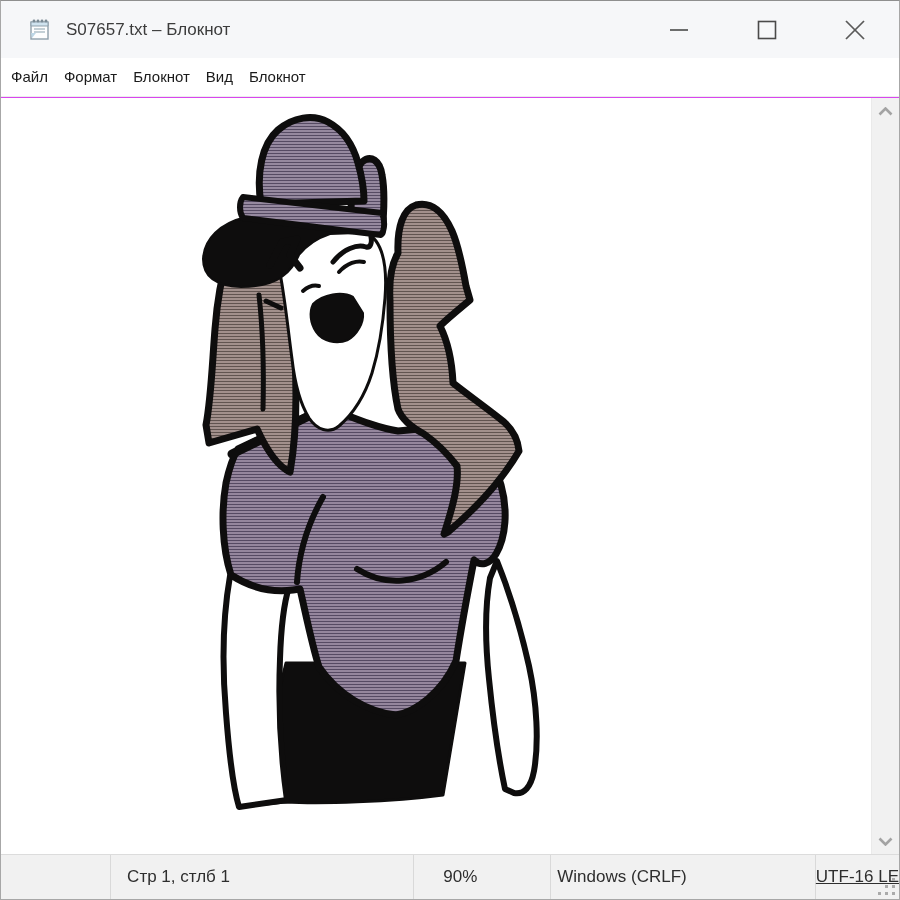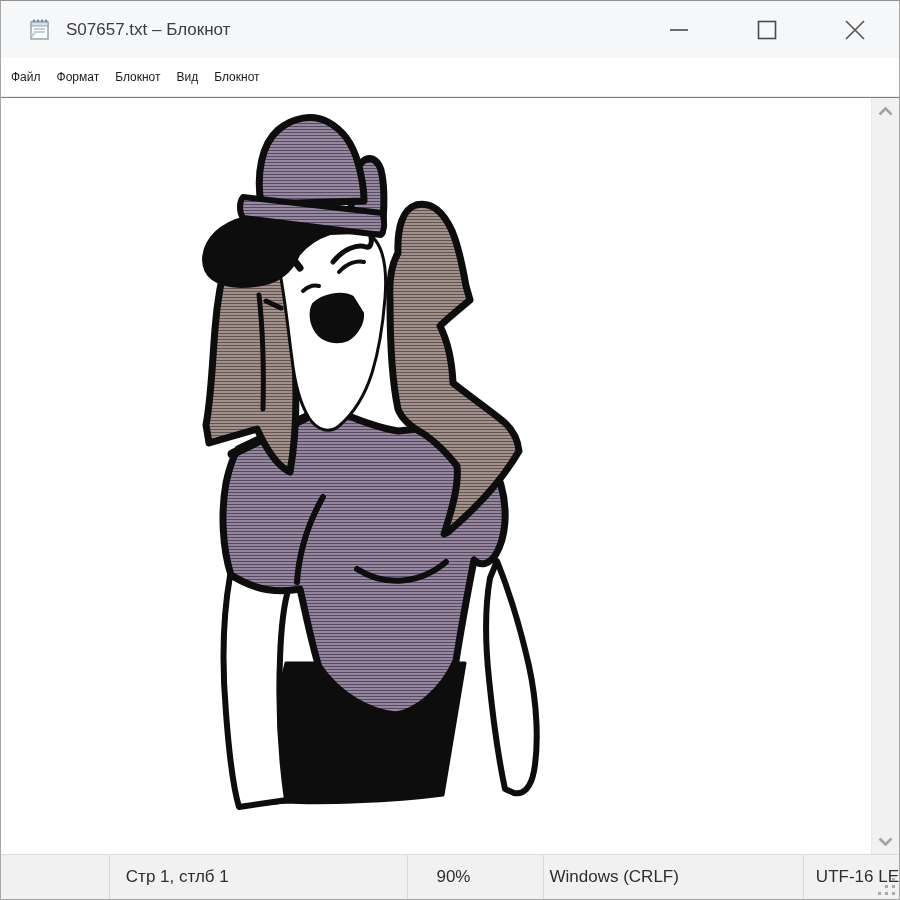--- a/index.html
+++ b/index.html
@@ -1,36 +1,36 @@
 <!DOCTYPE html>
 <html><head>
 <meta charset="utf-8">
 <style>
   html,body{margin:0;padding:0;background:#fff;}
   *{box-sizing:border-box;}
   .window{
-    position:relative;width:900px;height:900px;background:#0ea5e9;
+    position:relative;width:900px;height:900px;background:#d946ef;
     font-family:"Liberation Sans",sans-serif;
     border:1px solid #a7a7a7;border-top:1px solid #8f8f8f;
     overflow:hidden;
   }
   
   .titlebar{
     position:absolute;left:0;top:0;right:0;height:57px;
     background:#f6f7f9;display:flex;align-items:center;
   }
   .app-icon{margin-left:26px;margin-right:13px;flex:0 0 auto;display:flex;}
   .title-text{font-size:17px;color:#3c3c3c;white-space:nowrap;}
   .caption-group{margin-left:auto;display:flex;height:100%;}
   .caption-btn{width:88px;height:100%;display:flex;align-items:center;justify-content:center;}
   
   .menubar{
     position:absolute;left:0;top:57px;right:0;height:39px;background:#ffffff;
     display:flex;align-items:center;padding-left:2px;
-    border-bottom:1px solid #ececec;font-size:12px;color:#1b1b1b;
+    border-bottom:1px solid #ececec;font-size:15px;color:#1b1b1b;
   }
   .menu-item{padding:0 8px;line-height:38px;}
   
   .content{
     position:absolute;left:0;top:97px;right:0;bottom:45px;background:#ffffff;overflow:hidden;
   }
   .art-svg{position:absolute;left:0;top:0;}
   
   .scrollbar{
     position:absolute;top:0;bottom:0;right:0;width:28px;background:#f1f1f1;
@@ -42,21 +42,21 @@
   .statusbar{
     position:absolute;left:0;right:0;bottom:0;height:45px;background:#f1f1f1;
     border-top:1px solid #dcdcdc;display:flex;align-items:stretch;
     font-size:17px;color:#2e2e2e;gap:44px;
   }
   .sb-seg{display:flex;align-items:center;border-left:1px solid #d9d9d9;white-space:nowrap;}
   .sb-spacer{width:68px;border-left:none;}
   .sb-cursor{width:270px;padding-left:16px;}
   .sb-zoom{width:97px;justify-content:center;}
   .sb-eol{width:230px;padding-left:6px;}
-  .sb-enc{flex:1;padding-left:12px;position:relative;}
+  .sb-enc{flex:1;position:relative;text-decoration:underline;}
   .resize-grip{position:absolute;right:4px;bottom:4px;width:21px;height:21px;}
   .grip-dot{position:absolute;width:3px;height:3px;background:#aaa;}
 </style>
 </head>
 <body>
 
 <div class="window">
 
   <div class="titlebar">
     <span class="app-icon">

